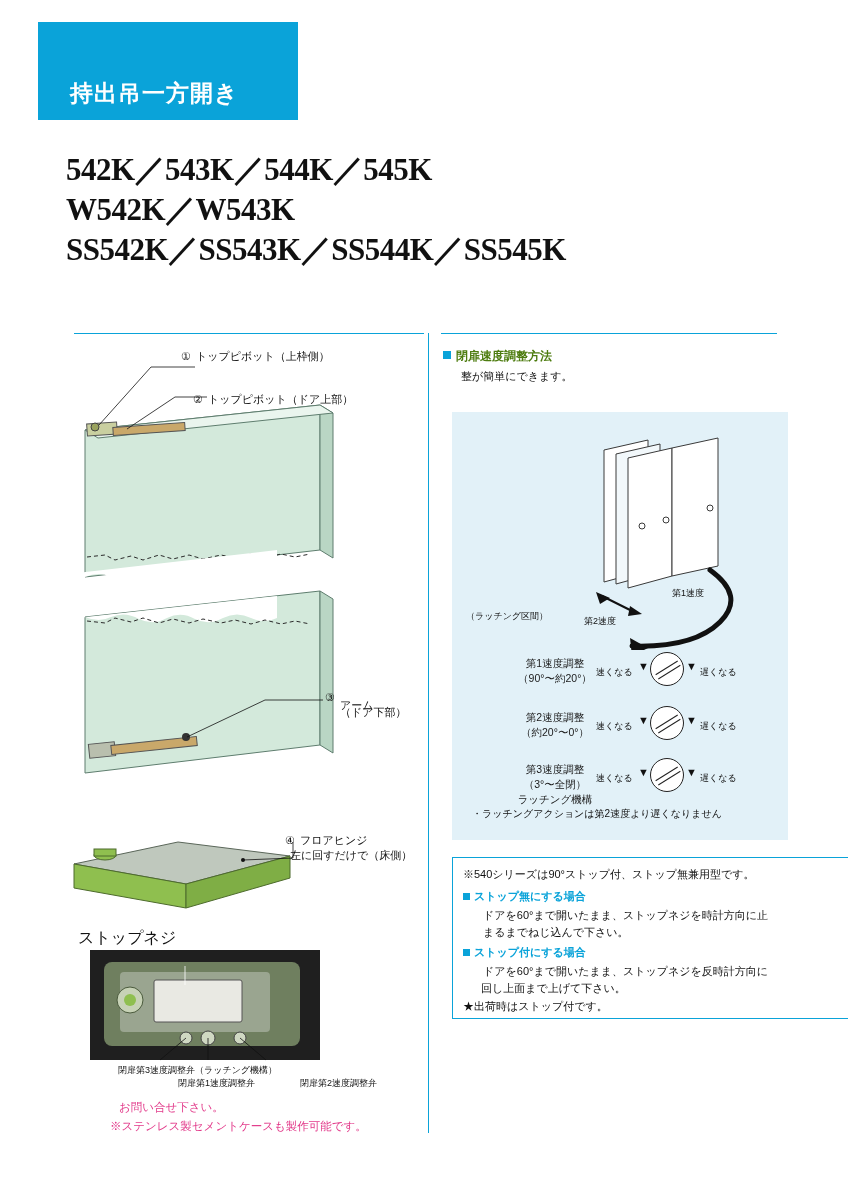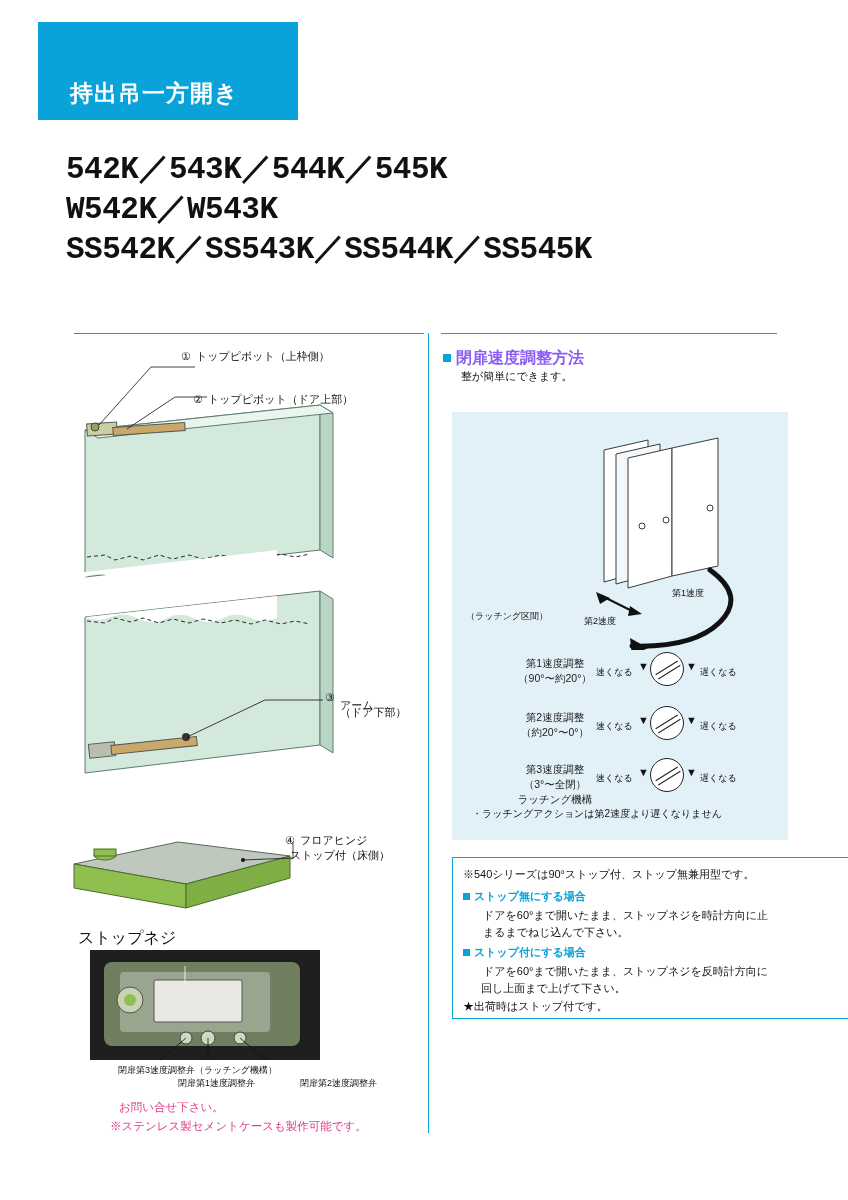--- a/index.html
+++ b/index.html
@@ -22,21 +22,21 @@
   }
   .banner-title {
     position: absolute; left: 70px; top: 78px;
     font-size: 23px; font-weight: bold; color: #ffffff;
     letter-spacing: 1px;
   }
 
   
   .models {
     position: absolute; left: 66px; top: 150px;
-    font-family: Liberation Mono, monospace;
+    font-family: Liberation Serif, serif;
     font-weight: bold;
     font-size: 31px;
     line-height: 40px;
     letter-spacing: -0.5px;
     color: #111;
   }
   .models div { white-space: nowrap; }
 
   
   .rule-top-left {
@@ -53,21 +53,21 @@
   }
 
   
   .lbl { position: absolute; font-size: 11px; color: #111; white-space: nowrap; line-height: 15px; }
   .lbl.sm { font-size: 10px; }
   .lbl.xs { font-size: 9px; }
 
   
   .sec-head {
     position: absolute;
-    font-size: 16px; font-weight: bold; color: #8b5cf6;
+    font-size: 12px; font-weight: bold; color: #4d7c0f;
     white-space: nowrap;
   }
   .sec-head .sq {
     display:inline-block; width:8px; height:8px; background:#0aa3d9; margin-right:5px;
     vertical-align: 1px;
   }
   .sec-body { position: absolute; font-size: 11px; line-height: 17px; color:#111; }
 
   .diagram-box {
     position: absolute; left: 452px; top: 412px; width: 336px; height: 428px;
@@ -168,21 +168,21 @@
     <div class="lbl" style="left:340px; top:690px;margin-top:8px;">
       <span>アーム</span>
     </div>
     <div class="lbl" style="left:325px; top:690px;">③</div>
     <div class="lbl" style="left:340px; top:705px;">（ドア下部）</div>
 
     <div class="lbl" style="left:300px; top:833px;">
       <span>フロアヒンジ</span>
     </div>
     <div class="lbl" style="left:285px; top:833px;">④</div>
-    <div class="lbl" style="left:290px; top:848px;">ストップ付（床側）</div>
+    <div class="lbl" style="left:290px; top:848px;">左に回すだけで（床側）</div>
 
     <svg width="250" height="90" style="position:absolute;left:58px;top:828px;">
       <polygon points="16,36 120,14 232,28 128,56" fill="#bfc8bd" stroke="#5a6659" stroke-width="1"></polygon>
       <polygon points="16,36 128,56 128,80 16,60" fill="#8fbf4f" stroke="#4d6b2c" stroke-width="1"></polygon>
       <polygon points="128,56 232,28 232,50 128,80" fill="#7fae45" stroke="#4d6b2c" stroke-width="1"></polygon>
       <ellipse cx="47" cy="27" rx="11" ry="5" fill="#8fbf4f" stroke="#4d6b2c" stroke-width="1"></ellipse>
       <rect x="36" y="21" width="22" height="7" fill="#8fbf4f" stroke="#4d6b2c" stroke-width="1"></rect>
       <line x1="185" y1="32" x2="235" y2="30" stroke="#111" stroke-width="0.8"></line>
       <line x1="235" y1="30" x2="235" y2="14" stroke="#111" stroke-width="0.8"></line>
       <circle cx="185" cy="32" r="2" fill="#111"></circle>

